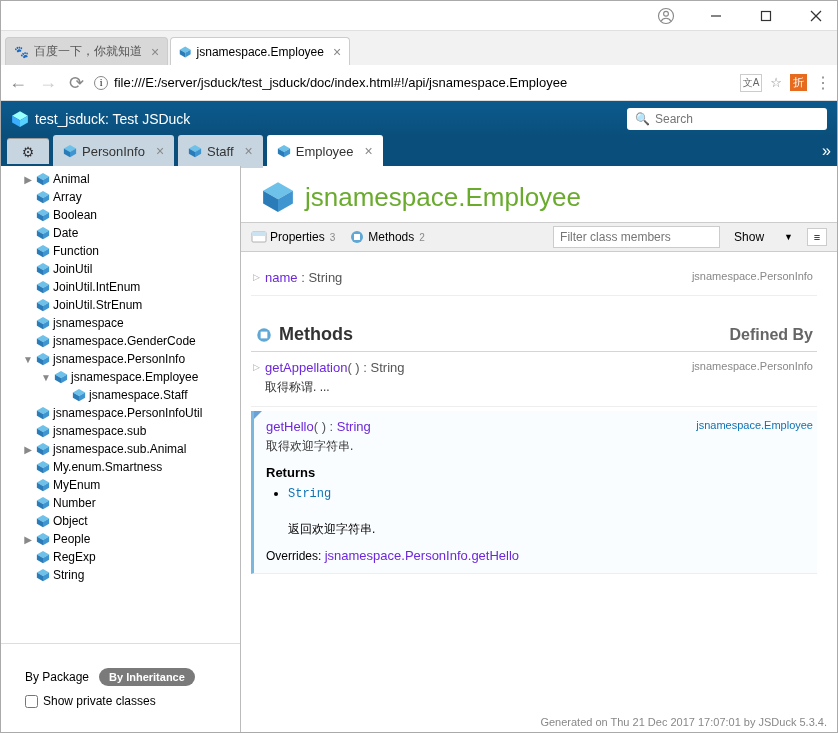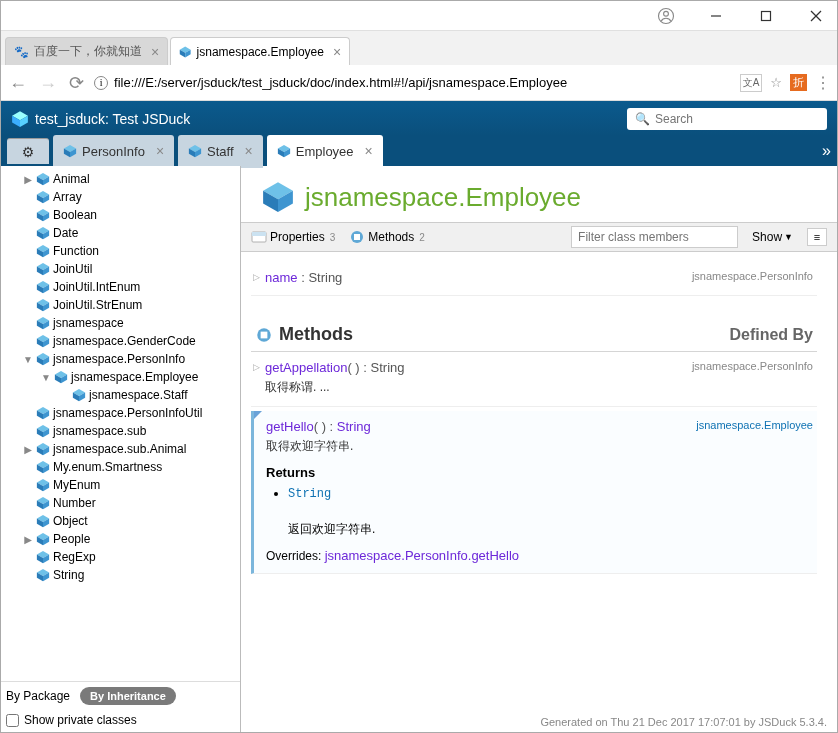--- a/index.html
+++ b/index.html
@@ -33,33 +33,33 @@
 .tree { flex: 1; overflow-y: auto; padding: 4px 0; font-size: 12px; }
 .tree-item { display: flex; align-items: center; padding: 2px 18px; gap: 3px; cursor: pointer; }
 .arrow { width: 10px; text-align: center; color: #888; font-size: 10px; display: inline-block; }
 .arrow::before { content: '▶'; }
 .arrow.open::before { content: '▼'; }
 .arrow.none::before { content: ''; }
 .indent-1 { padding-left: 22px; }
 .indent-2 { padding-left: 40px; }
 .indent-3 { padding-left: 58px; }
 .cube-sm { width: 14px; height: 14px; }
-.sidebar-bottom { border-top: 1px solid #ddd; padding: 5px; }
+.sidebar-bottom { border-top: 1px solid #ddd; padding: 24px; }
 .pkg-row { display: flex; align-items: center; gap: 10px; margin-bottom: 8px; font-size: 12px; }
 .pill-btn { background: #7a7a7a; color: #fff; border-radius: 10px; padding: 3px 10px; font-size: 11px; font-weight: bold; }
 .chk-row { display: flex; align-items: center; gap: 5px; font-size: 12px; }
 .content { flex: 1; display: flex; flex-direction: column; min-width: 0; overflow: hidden; }
 .class-header { padding: 14px 20px 8px 20px; display: flex; align-items: center; gap: 10px; }
 .class-title { color: #6aab2e; font-size: 26px; font-family: "Segoe UI", Arial; }
 .cube-lg { width: 34px; height: 34px; }
 .toolbar { background: #f0f0f0; border-top: 1px solid #ccc; border-bottom: 1px solid #ccc; padding: 3px 10px; display: flex; align-items: center; gap: 14px; }
 .toolbar-item { display: flex; align-items: center; gap: 3px; font-size: 12px; }
 .toolbar-item sup { color: #888; font-size: 10px; margin-left: 2px; }
 .filter-input { margin-left: auto; border: 1px solid #ccc; padding: 3px 6px; font-size: 12px; width: 167px; }
-.show-btn { display: flex; align-items: center; gap: 2px; font-size: 12px; }
+.show-btn { display: flex; align-items: center; gap: 20px; font-size: 12px; }
 .expand-btn { border: 1px solid #ccc; background: #fff; width: 20px; height: 18px; display: flex; align-items: center; justify-content: center; font-size: 11px; }
 .members { flex: 1; overflow-y: auto; padding: 10px 20px 10px 10px; }
 .member-row { border-bottom: 1px solid #eee; padding: 8px 4px 10px 14px; position: relative; }
 .member-row .src { float: right; color: #888; font-size: 11px; }
 .member-row .src a { color: #0f72b3; font-size: 11px; }
 .expander { position: absolute; left: 2px; top: 10px; color: #aaa; font-size: 9px; }
 .member-name { color: #6d28d9; font-size: 13px; }
 .member-type { color: #555; font-size: 13px; }
 .member-desc { color: #333; font-size: 12px; margin-top: 4px; }
 .section-hdr { display: flex; align-items: center; padding: 14px 4px 6px 4px; border-bottom: 1px solid #d5d5d5; margin-top: 14px; }

